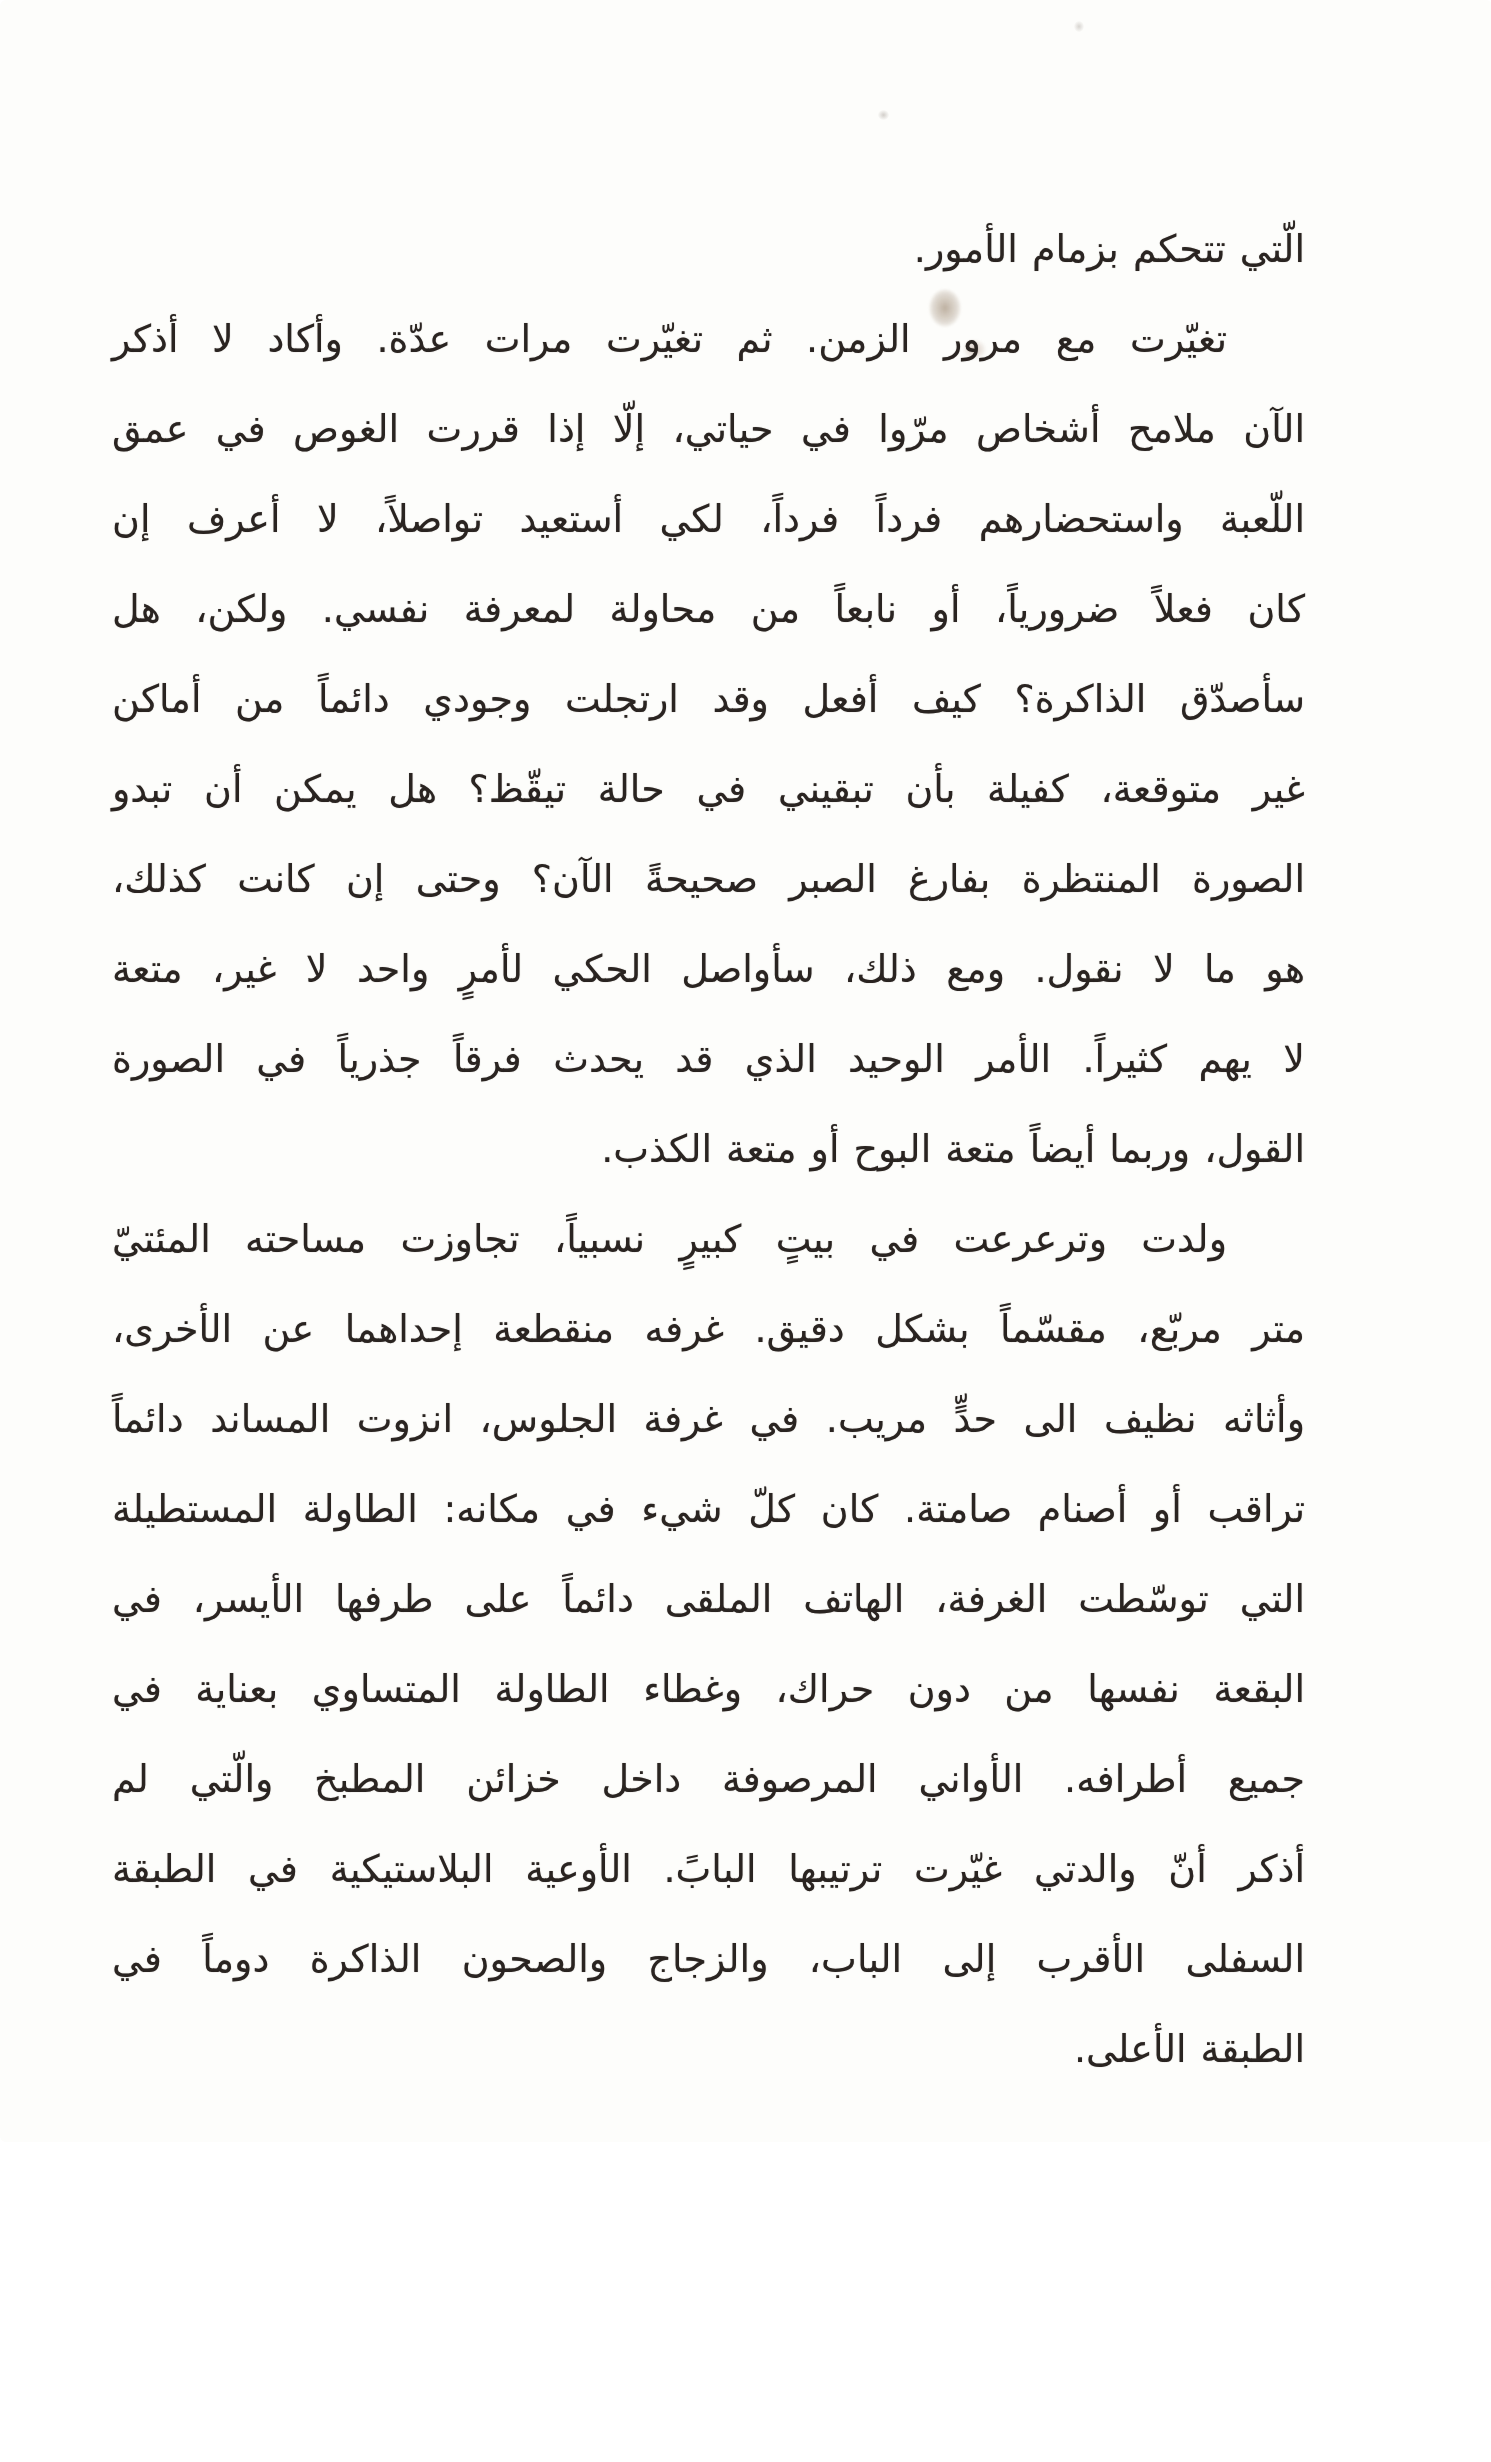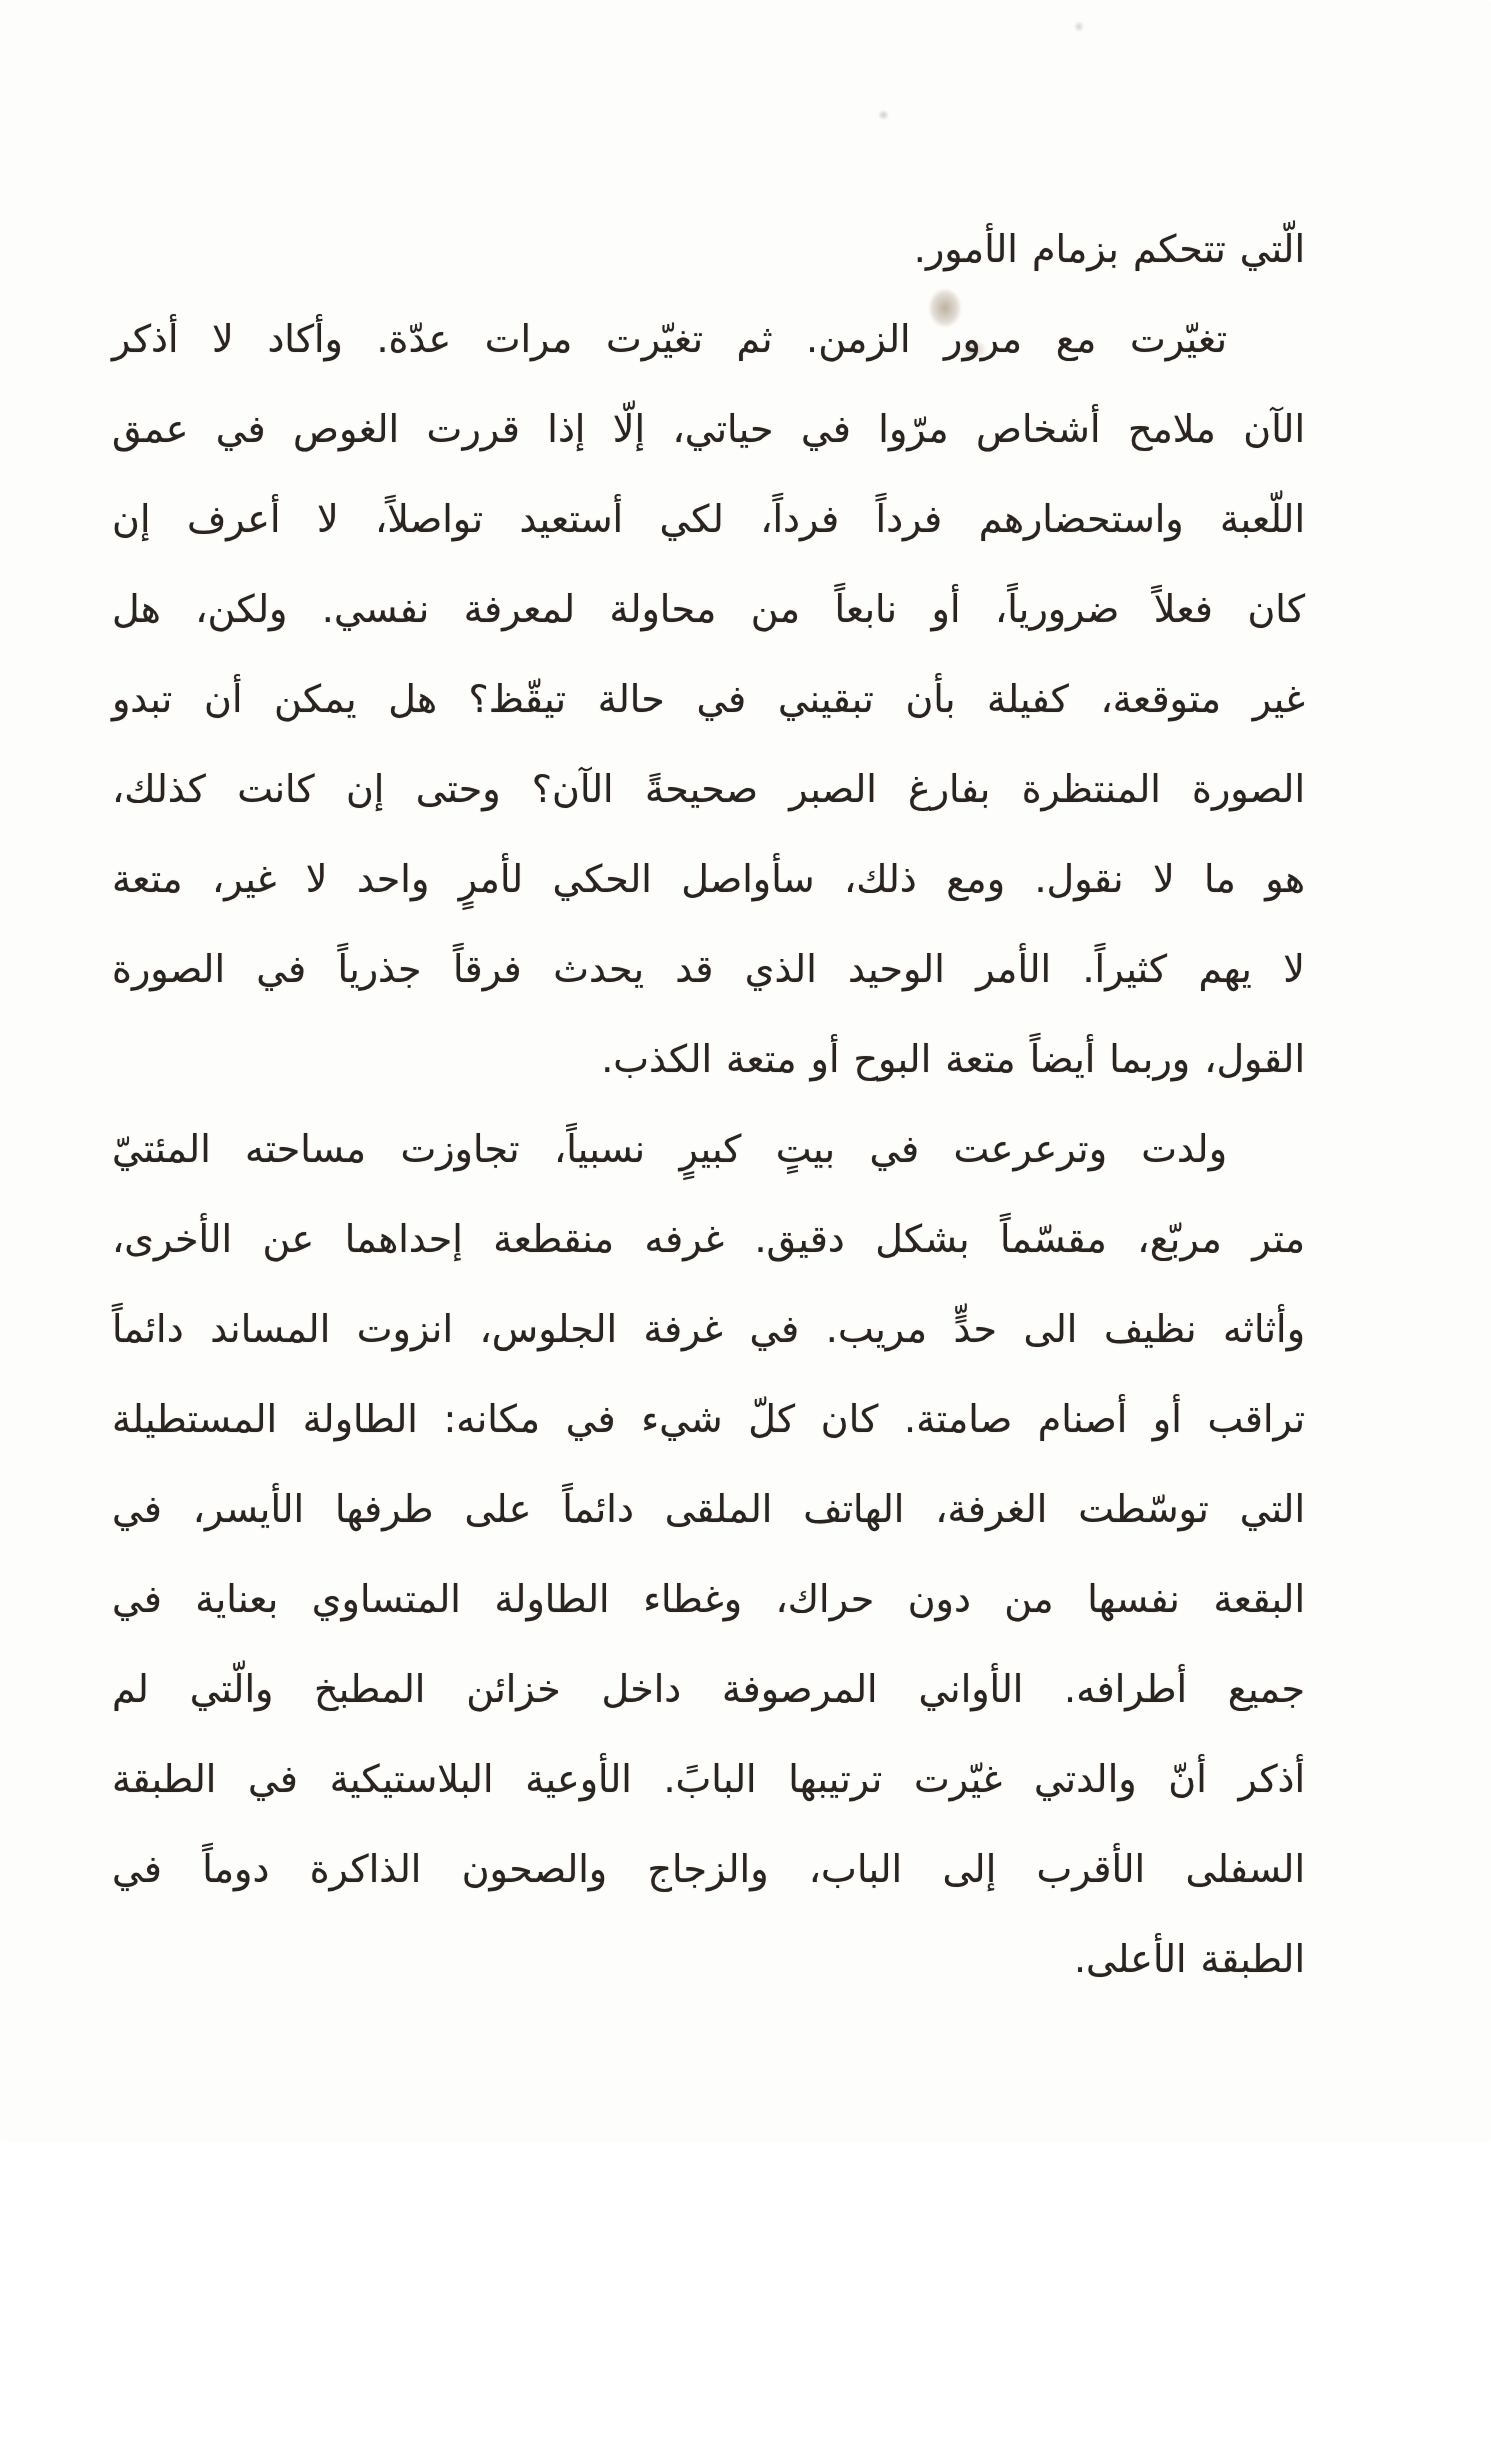--- a/index.html
+++ b/index.html
@@ -102,20 +102,21 @@
   <div class="smudge smudge-2"></div>
   <div class="smudge smudge-3"></div>
   <div class="smudge smudge-4"></div>
 
   <div class="text-block">
       <div class="line end">الّتي تتحكم بزمام الأمور.</div>
       <div class="line start">تغيّرت مع مرور الزمن. ثم تغيّرت مرات عدّة. وأكاد لا أذكر</div>
       <div class="line mid">الآن ملامح أشخاص مرّوا في حياتي، إلّا إذا قررت الغوص في عمق</div>
       <div class="line mid">اللّعبة واستحضارهم فرداً فرداً، لكي أستعيد تواصلاً، لا أعرف إن</div>
       <div class="line mid">كان فعلاً ضرورياً، أو نابعاً من محاولة لمعرفة نفسي. ولكن، هل</div>
+      <div class="line mid">سأصدّق الذاكرة؟ كيف أفعل وقد ارتجلت وجودي دائماً من أماكن</div>
       <div class="line mid">غير متوقعة، كفيلة بأن تبقيني في حالة تيقّظ؟ هل يمكن أن تبدو</div>
       <div class="line mid">الصورة المنتظرة بفارغ الصبر صحيحةً الآن؟ وحتى إن كانت كذلك،</div>
       <div class="line mid">هو ما لا نقول. ومع ذلك، سأواصل الحكي لأمرٍ واحد لا غير، متعة</div>
       <div class="line mid">لا يهم كثيراً. الأمر الوحيد الذي قد يحدث فرقاً جذرياً في الصورة</div>
       <div class="line end">القول، وربما أيضاً متعة البوح أو متعة الكذب.</div>
       <div class="line start">ولدت وترعرعت في بيتٍ كبيرٍ نسبياً، تجاوزت مساحته المئتيّ</div>
       <div class="line mid">متر مربّع، مقسّماً بشكل دقيق. غرفه منقطعة إحداهما عن الأخرى،</div>
       <div class="line mid">وأثاثه نظيف الى حدٍّ مريب. في غرفة الجلوس، انزوت المساند دائماً</div>
       <div class="line mid">تراقب أو أصنام صامتة. كان كلّ شيء في مكانه: الطاولة المستطيلة</div>
       <div class="line mid">التي توسّطت الغرفة، الهاتف الملقى دائماً على طرفها الأيسر، في</div>

